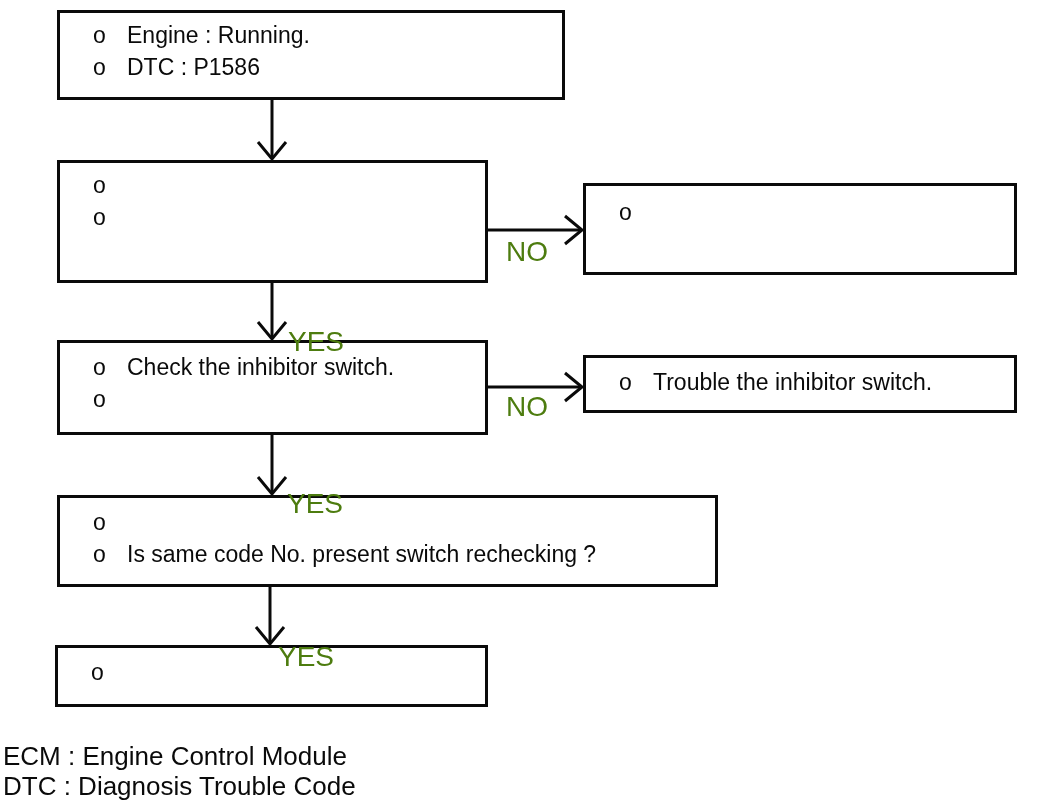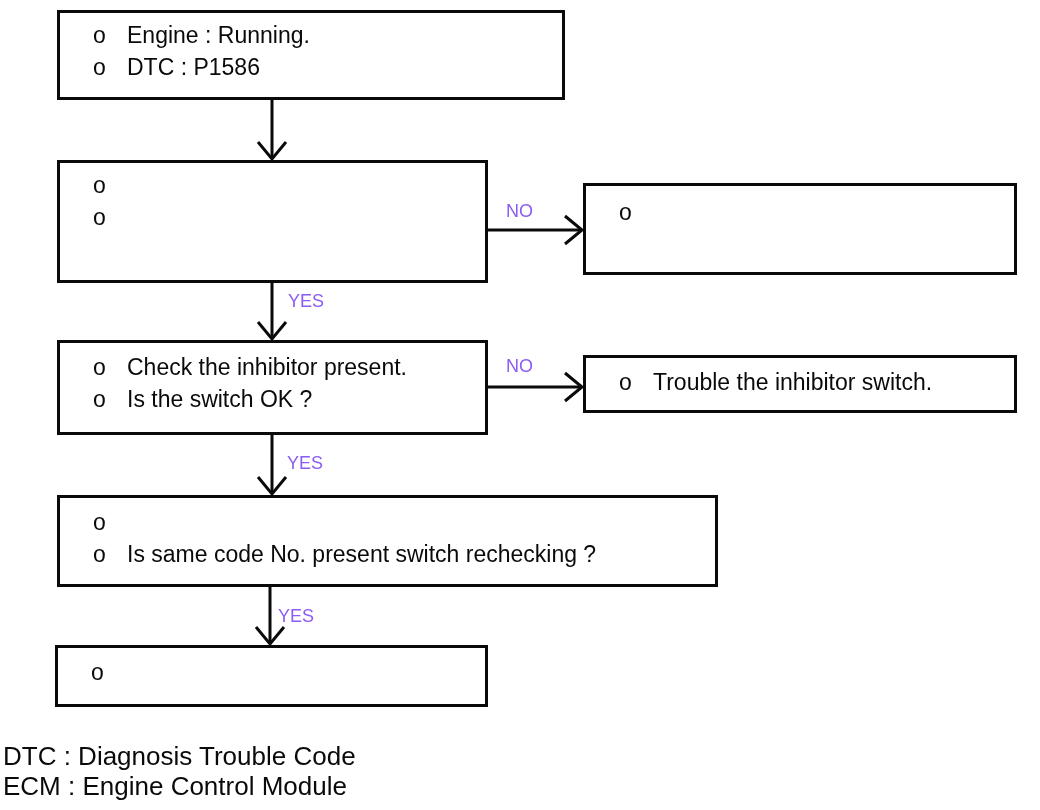--- a/index.html
+++ b/index.html
@@ -41,23 +41,24 @@
   .b-start    { left: 57px;  top: 10px;  width: 508px; height: 90px;  padding-top: 6px;  }
   .b-checkpin { left: 57px;  top: 160px; width: 431px; height: 123px; padding-top: 6px;  }
   .b-repair   { left: 583px; top: 183px; width: 434px; height: 92px;  padding-top: 10px; }
   .b-inhib    { left: 57px;  top: 340px; width: 431px; height: 95px;  padding-top: 8px;  }
   .b-replinh  { left: 583px; top: 355px; width: 434px; height: 58px;  padding-top: 8px;  }
   .b-erase    { left: 57px;  top: 495px; width: 661px; height: 92px;  padding-top: 8px;  }
   .b-replecm  { left: 55px;  top: 645px; width: 433px; height: 62px;  padding-top: 8px;  }
 
   .edge-label {
     position: absolute;
-    font-size: 18px;
+    font-size: 28px;
     line-height: 27px;
-    color: #8b5cf6;
+    color: #4d7c0f;
+    margin-top: 40px;
   }
   .lbl-yes-1 { left: 288px; top: 288px; }
   .lbl-yes-2 { left: 287px; top: 450px; }
   .lbl-yes-3 { left: 278px; top: 603px; }
   .lbl-no-1  { left: 506px; top: 198px; }
   .lbl-no-2  { left: 506px; top: 353px; }
 
   .legend {
     position: absolute;
     left: 3px; top: 741px;
@@ -120,25 +121,24 @@
 
   <div class="box b-repair">
     <div class="item">
       <span class="bullet">o</span>
     </div>
   </div>
 
   <div class="box b-inhib">
     <div class="item">
       <span class="bullet">o</span>
-      <span class="txt">Check the inhibitor present.</span>
+      <span class="txt">Check the inhibitor switch.</span>
     </div>
     <div class="item">
       <span class="bullet">o</span>
-      <span class="txt">Is the switch OK ?</span>
     </div>
   </div>
 
   <div class="box b-replinh">
     <div class="item">
       <span class="bullet">o</span>
       <span class="txt">Trouble the inhibitor switch.</span>
     </div>
   </div>
 
@@ -158,17 +158,17 @@
     </div>
   </div>
 
   <div class="edge-label lbl-no-1">NO</div>
   <div class="edge-label lbl-yes-1">YES</div>
   <div class="edge-label lbl-no-2">NO</div>
   <div class="edge-label lbl-yes-2">YES</div>
   <div class="edge-label lbl-yes-3">YES</div>
 
   <div class="legend">
+    <div>ECM : Engine Control Module</div>
     <div>DTC : Diagnosis Trouble Code</div>
-    <div>ECM : Engine Control Module</div>
   </div>
 
 </div>
 
 </body></html>

